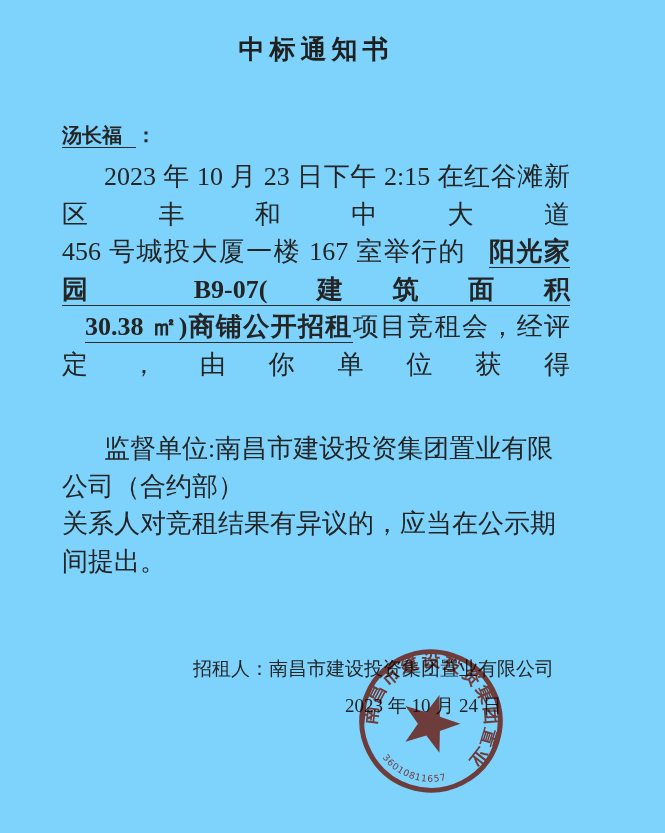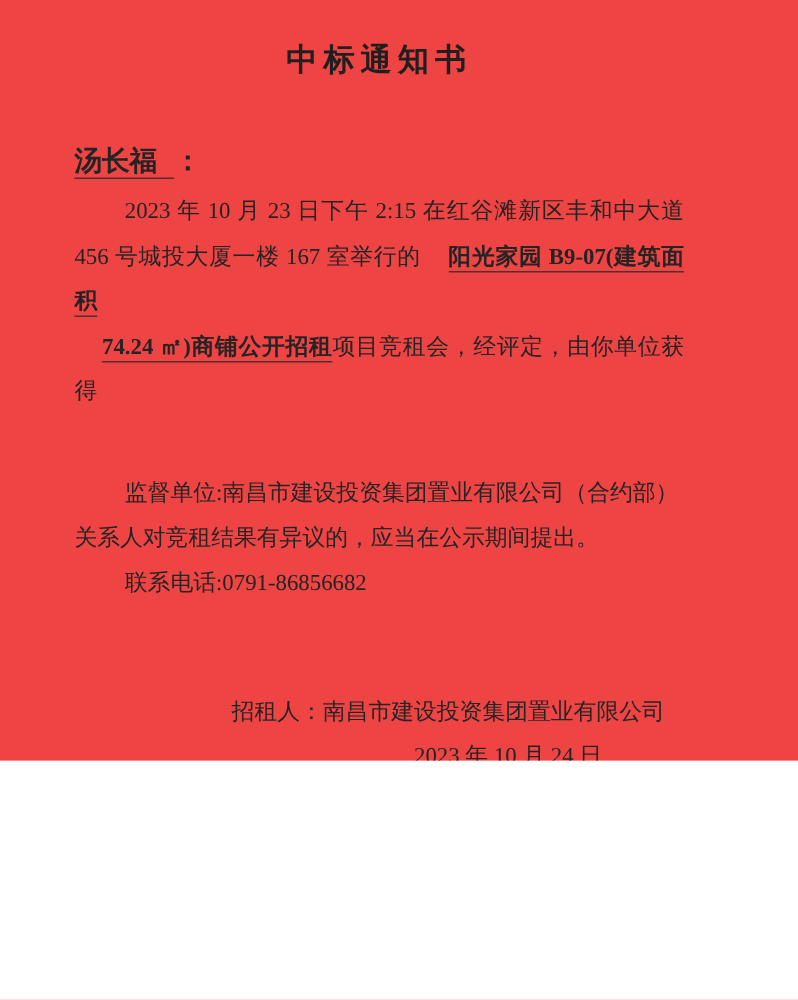--- a/index.html
+++ b/index.html
@@ -1,50 +1,50 @@
 <!DOCTYPE html>
 <html><head>
 <meta charset="utf-8">
 <style>
   html,body { margin:0; padding:0; background:#ffffff; }
   .page {
     position: relative;
     width: 665px;
-    height: 634px;
-    background: #ef4444;
+    height: 833px;
+    background: #7dd3fc;
     font-family: "Liberation Serif", "DejaVu Serif", serif;
     color: #242424;
     box-sizing: border-box;
     padding: 30px 95px 0 62px;
     overflow: hidden;
   }
   .title {
     margin: 0;
     text-align: center;
     font-size: 26px;
     font-weight: bold;
     letter-spacing: 5px;
     line-height: 40px;
     color: #1f1f1f;
   }
   .recipient {
     margin-top: 50px;
-    font-size: 23px;
+    font-size: 20px;
     font-weight: bold;
     line-height: 30px;
   }
   .recipient .name {
     border-bottom: 1.5px solid #2b2b2b;
     padding-right: 14px;
     padding-bottom: 1px;
   }
   .para1 { margin-top: 8px; }
   .para2 { margin-top: 47px; }
   .para1, .para2 {
-    font-size: 19px;
+    font-size: 26px;
     line-height: 37.5px;
   }
   .line { width: 100%; }
   .jline { text-align: justify; text-align-last: justify; }
   .indent { text-indent: 42px; }
   .bu {
     font-weight: bold;
     border-bottom: 1.5px solid #2b2b2b;
     padding-bottom: 1px;
     margin-left: 23px;
@@ -98,28 +98,27 @@
 
   <h1 class="title">中标通知书</h1>
 
   <div class="recipient">
     <span class="name">汤长福</span><span>：</span>
   </div>
 
   <div class="para1">
     <div class="line jline indent"><span>2023 年 10 月 23 日下午 2:15 在红谷滩新区丰和中大道</span></div>
     <div class="line jline"><span>456 号城投大厦一楼 167 室举行的</span><span class="bu">阳光家园 B9-07(建筑面积</span></div>
-    <div class="line jline"><span class="bu">74.24 ㎡)商铺公开招租</span><span>项目竞租会，经评定，由你单位获得</span></div>
+    <div class="line jline"><span class="bu">30.38 ㎡)商铺公开招租</span><span>项目竞租会，经评定，由你单位获得</span></div>
   </div>
 
 
   <div class="para2">
     <div class="line indent"><span>监督单位:南昌市建设投资集团置业有限公司（合约部）</span></div>
     <div class="line"><span>关系人对竞租结果有异议的，应当在公示期间提出。</span></div>
-    <div class="line indent"><span>联系电话:0791-86856682</span></div>
   </div>
 
   <div class="signature">
     <div class="lessor">招租人：南昌市建设投资集团置业有限公司</div>
     <div class="date">2023 年 10 月 24 日</div>
   </div>
 
   <div class="seal">
     <svg width="152" height="152" viewBox="0 0 200 200">
       <defs>

